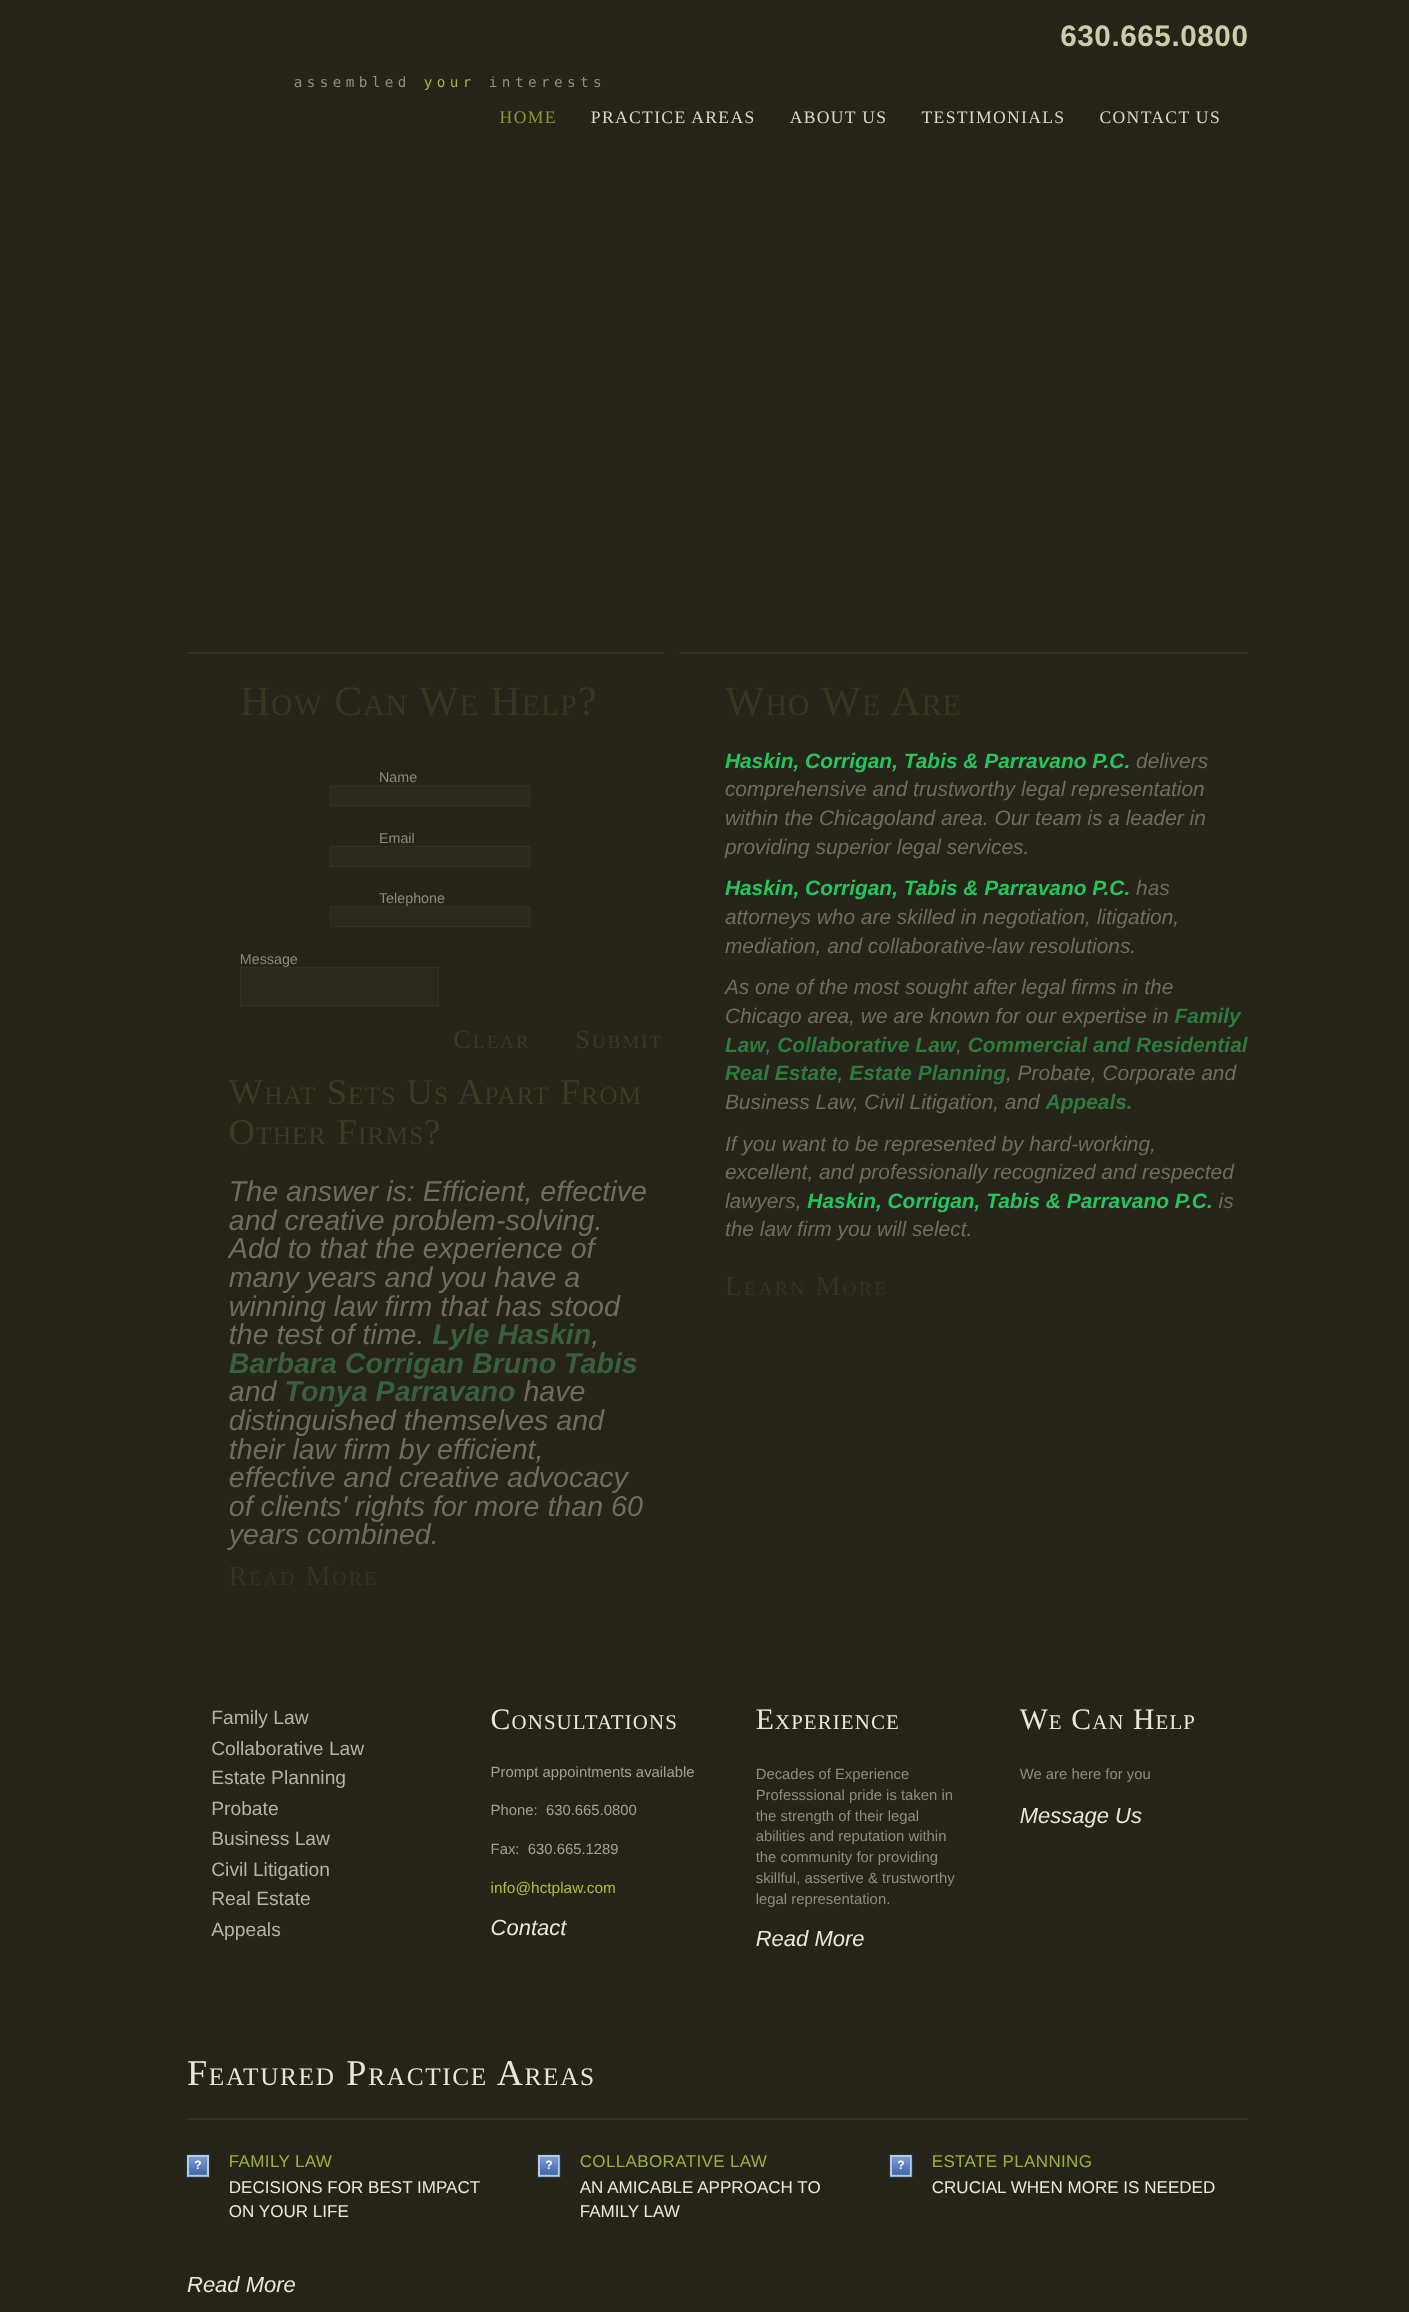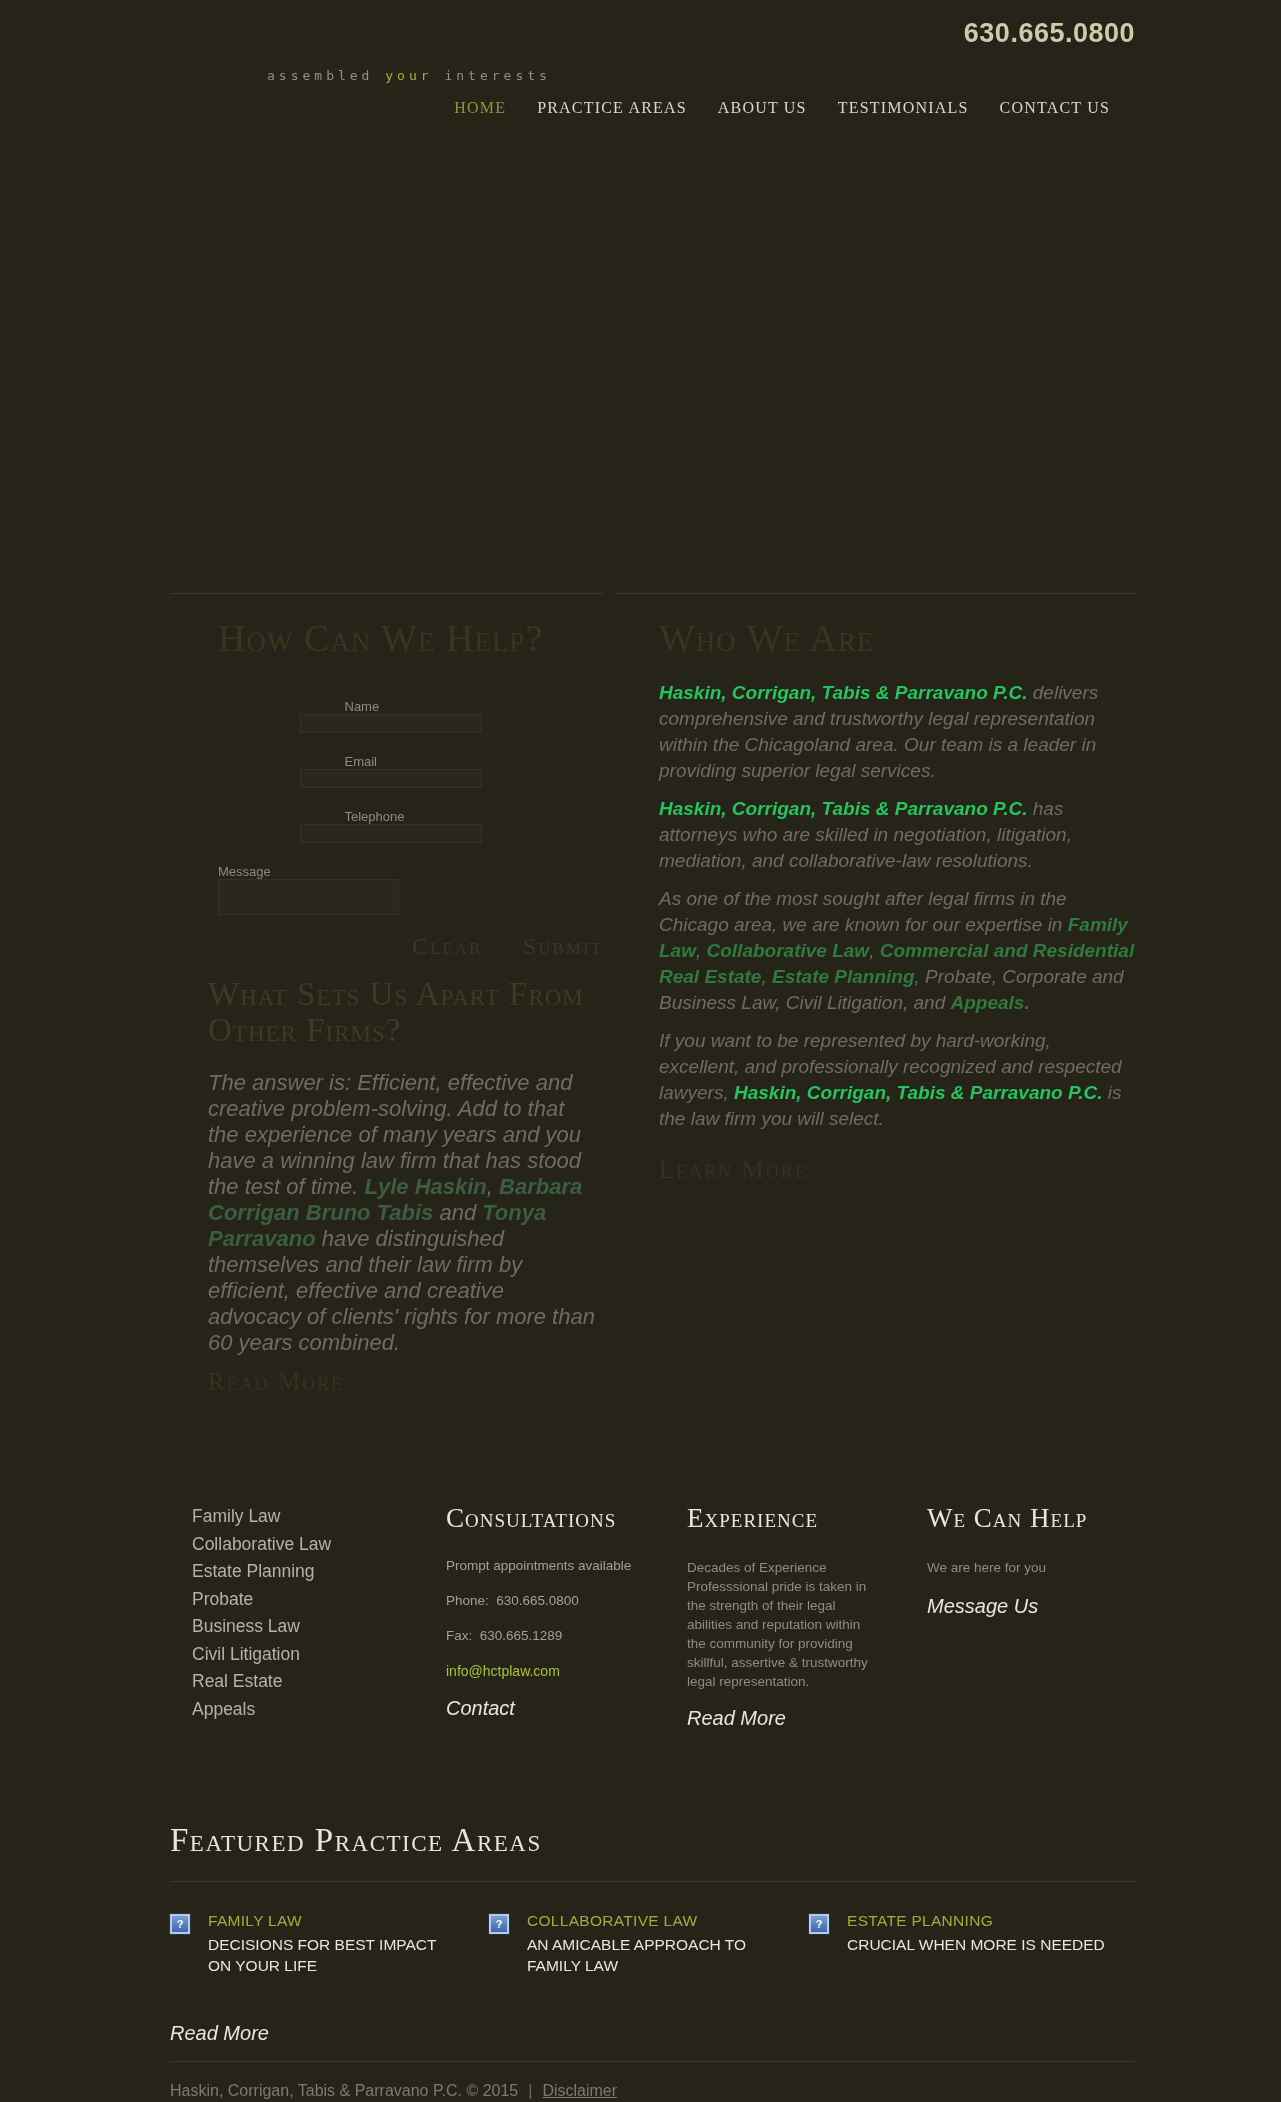--- a/index.html
+++ b/index.html
@@ -37,21 +37,21 @@
               border:1px solid rgba(255,255,255,0.05);color:#b9b7ab;font-size:13px;}
   .form-textarea{flex:1;height:148px;background:rgba(255,255,255,0.02);
               border:1px solid rgba(255,255,255,0.05);color:#b9b7ab;font-size:13px;resize:none;}
   .form-buttons{width:385px;margin-left:48px;text-align:right;padding-right:6px;margin-top:8px;}
   .form-btn{background:none;border:none;cursor:pointer;font-family:"Liberation Serif",serif;
             font-variant:small-caps;font-size:24px;letter-spacing:2px;color:#3a3827;margin-left:36px;padding:0;}
 
   .apart{margin:16px 0 0 38px;width:390px;}
   .apart-heading{font-family:"Liberation Serif",serif;font-variant:small-caps;font-weight:normal;
                  font-size:33px;line-height:36px;letter-spacing:1px;color:#3c3b26;margin:0;width:380px;}
-  .apart-para{margin:22px 0 0 0;font-style:italic;font-size:22px;line-height:26px;color:#6e6d62;width:388px;}
+  .apart-para{margin:22px 0 0 0;font-style:italic;font-size:26px;line-height:26px;color:#6e6d62;width:388px;}
   .link-muted{color:#3a5f40;font-weight:bold;cursor:pointer;}
   .dim-link{display:inline-block;margin-top:12px;font-family:"Liberation Serif",serif;
             font-variant:small-caps;font-size:25px;letter-spacing:2px;color:#343220;cursor:pointer;}
 
   .who-body{margin:20px 0 0 42px;width:476px;}
   .who-body p{margin:0 0 12px 0;font-style:italic;font-size:19px;line-height:26px;color:#6e6d62;}
   .bold-firm{font-weight:bold;color:#22c55e;text-align:right;}
   .link-green{color:#2f7a3e;font-weight:bold;cursor:pointer;}
 
   

